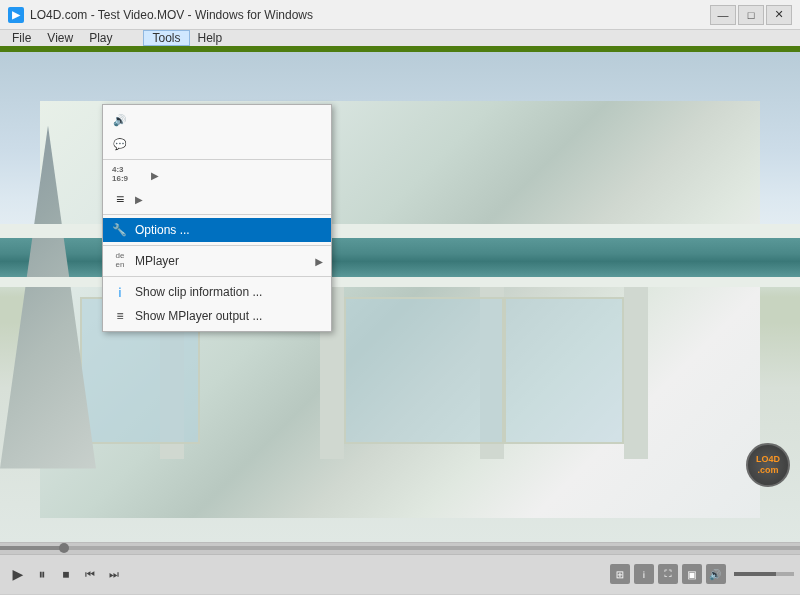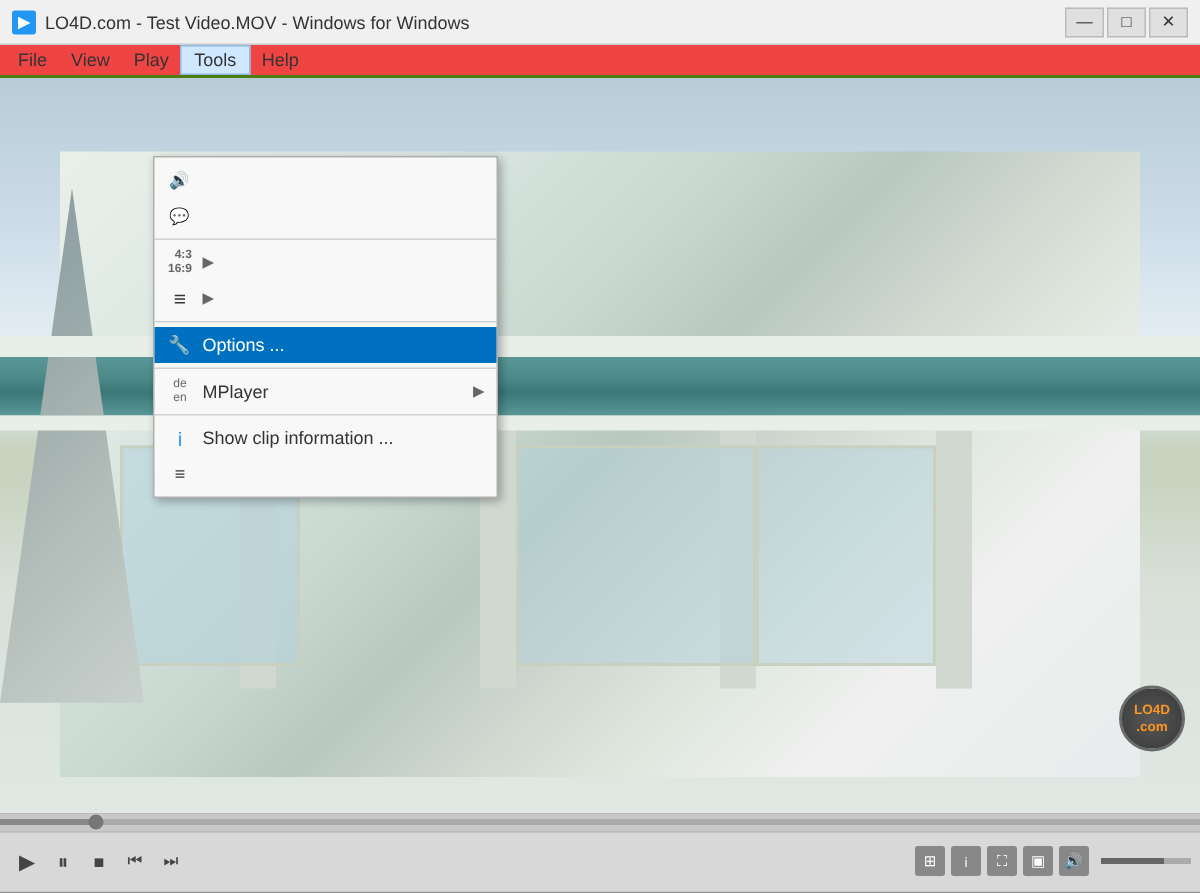--- a/index.html
+++ b/index.html
@@ -36,34 +36,34 @@
       border: 1px solid #bbb;
       cursor: pointer;
       display: flex; align-items: center; justify-content: center;
       font-size: 11px;
       color: #333;
     }
 
     
     .menu-bar {
       height: 22px;
-      background: #ef4444;
+      background: #e5e5e5;
       display: flex;
       padding: 0 4px;
-      border-bottom: 2px solid #4d7c0f;
+      border-bottom: 6px solid #4d7c0f;
     }
     .menu-item {
       padding: 2px 8px;
       cursor: pointer;
       font-size: 12px;
       color: #333;
       height: 100%;
       display: flex; align-items: center;
     }
-    .menu-item.active { background: #d0e8ff; border: 1px solid #90b8e0; }
+    .menu-item.active { background: #d0e8ff; border: 1px solid #90b8e0; margin-left: 23px; }
 
     
     .video-area {
       position: relative;
       width: 800px;
       height: 490px;
       background: #000;
       overflow: hidden;
     }
 
@@ -111,22 +111,22 @@
     }
     .item-label { flex: 1; }
     .item-arrow {
       font-size: 10px;
       color: #666;
     }
     .aspect-label {
       font-size: 9px;
       color: #666;
       line-height: 1;
-      text-align: right;
-      margin-right: 4px;
+      text-align: left;
+      margin-right: 20px;
       font-weight: bold;
       width: 22px;
     }
     .lang-label {
       font-size: 9px;
       color: #666;
       margin-right: 4px;
       width: 22px;
       text-align: center;
     }
@@ -211,21 +211,21 @@
       border-top: 1px solid #ccc;
       display: flex;
       align-items: center;
       padding: 0 6px;
       justify-content: space-between;
     }
 
     
     .lo4d-watermark {
       position: absolute;
-      bottom: 41px;
+      bottom: 55px;
       right: 10px;
       display: flex;
       align-items: flex-start;
       opacity: 0.85;
     }
     .lo4d-circle {
       width: 44px; height: 44px;
       background: radial-gradient(circle, #404040, #1a1a1a);
       border-radius: 50%;
       display: flex; align-items: center; justify-content: center;
@@ -343,20 +343,21 @@
     </div>
     <div class="menu-separator"></div>
 
     <div class="dropdown-item">
       <div class="item-icon" style="font-size:13px;color:#2196F3;">ℹ</div>
       <span class="item-label">Show clip information ...</span>
     </div>
 
     <div class="dropdown-item">
       <div class="item-icon" style="font-size:12px;">≡</div>
+      <span class="item-label">Show MPlayer output ...</span>
     </div>
   </div>
 </div>
 
 <div class="controls-area">
 
   <div class="progress-bar-container">
     <div class="progress-bar-track">
       <div class="progress-bar-fill" style="width:8%"></div>
     </div>

